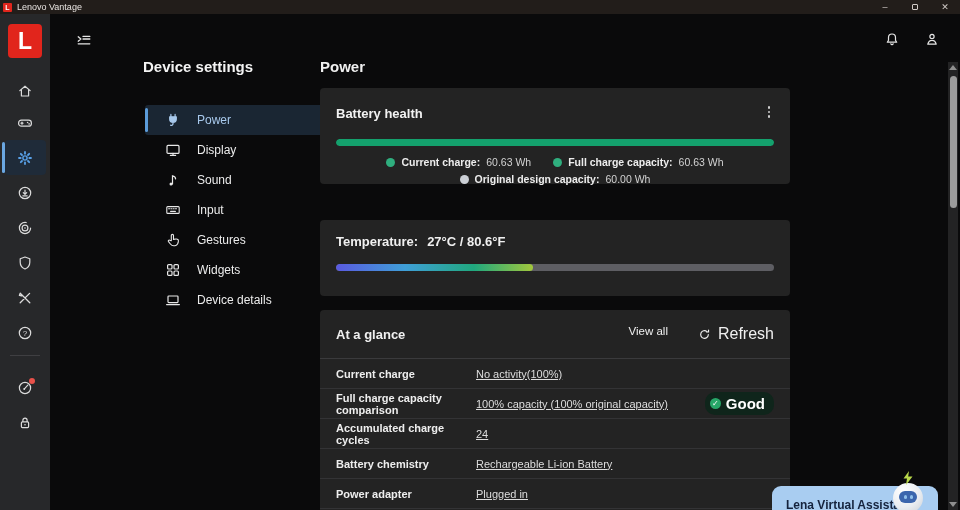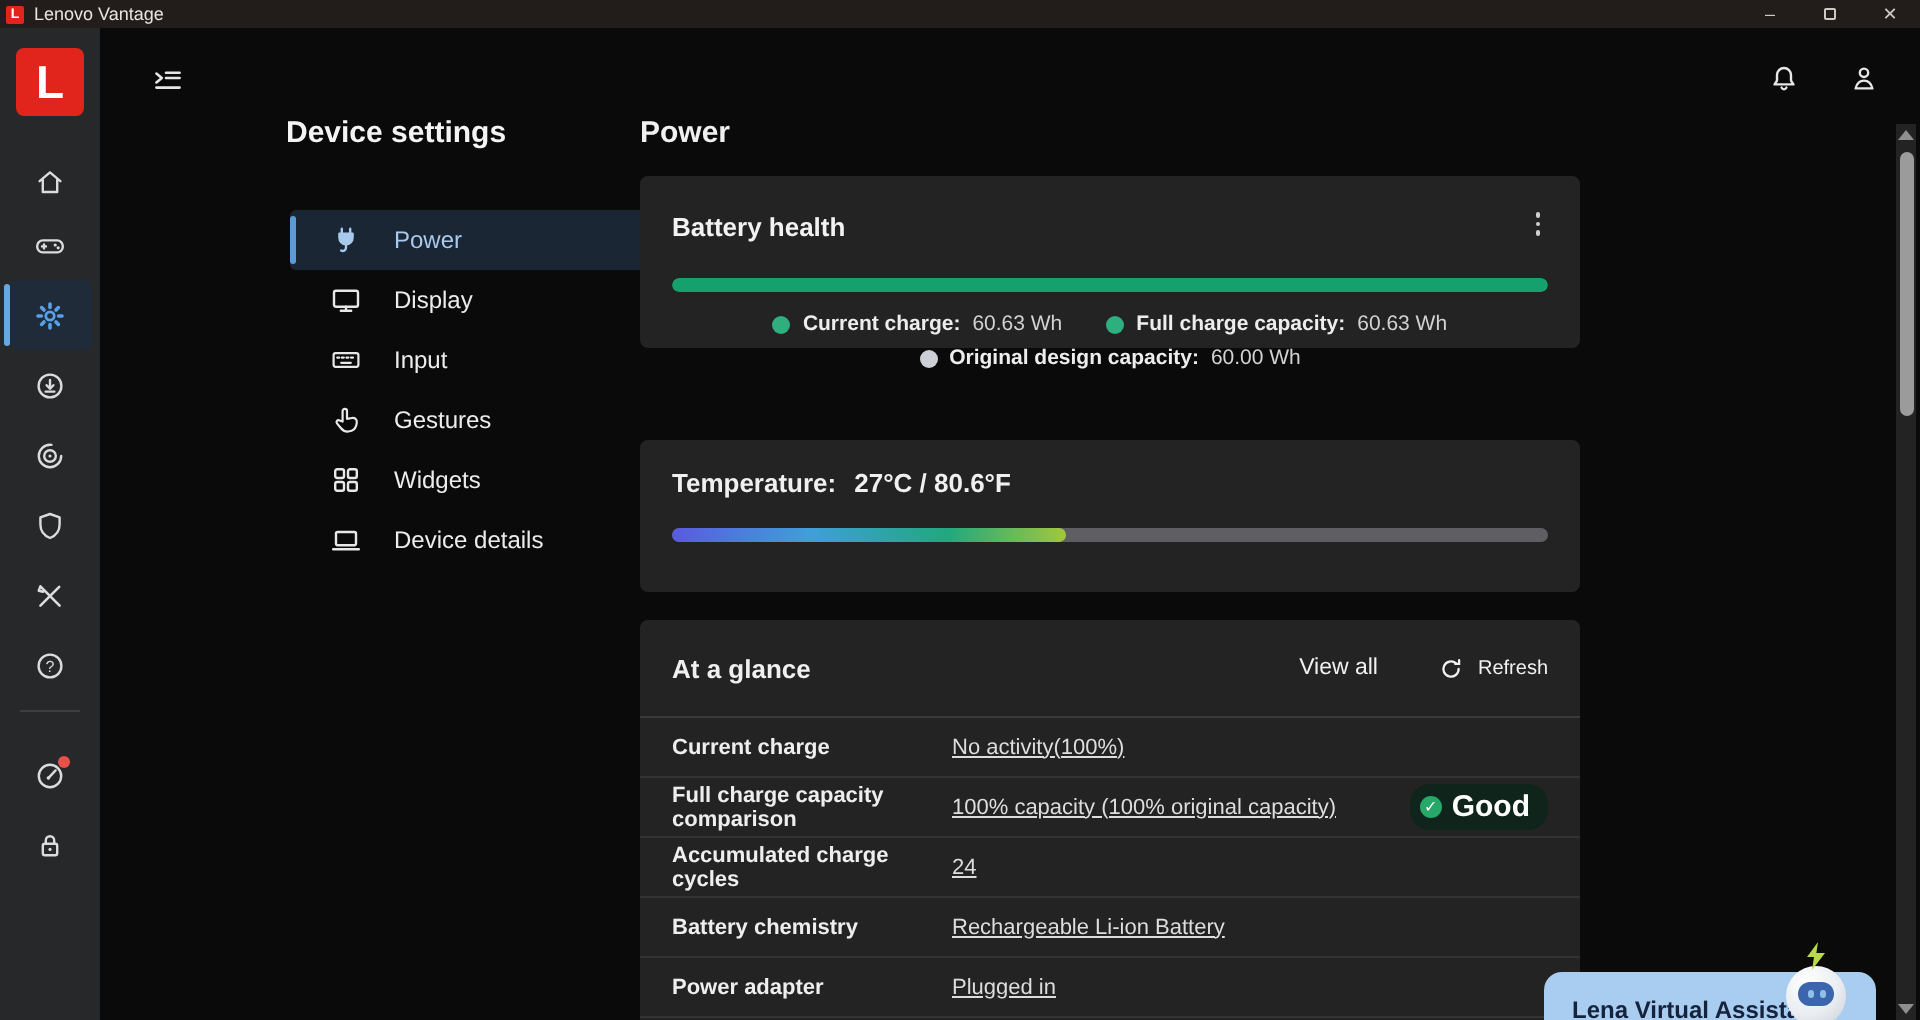--- a/index.html
+++ b/index.html
@@ -53,21 +53,21 @@
     padding-left:20px; gap:16px; color:#ececec; font-size:12px; cursor:default; }
   .nav-item .nicon { width:16px; height:16px; color:#e8e8e8; }
   .nav-item.active { background:#1a2633; border-radius:3px; color:#a8c9ec; }
   .nav-item.active .nicon { color:#a8c9ec; }
   .nav-item.active::before { content:""; position:absolute; left:0; top:3px; bottom:3px;
     width:3px; background:#5b9bd9; border-radius:2px; }
 
   
   .page-title { position:absolute; left:270px; top:44px; font-size:15px; font-weight:600; }
   .card { position:absolute; left:270px; width:470px; background:#232323; border-radius:4px; }
-  .card-battery { top:74px; height:86px; }
+  .card-battery { top:74px; height:96px; }
   .card-temp { top:206px; height:76px; }
   .card-glance { top:296px; height:230px; }
 
   .card-title { position:absolute; left:16px; top:18px; font-size:13px; font-weight:600; color:#f2f2f2; }
   .kebab { position:absolute; right:14px; top:16px; width:14px; height:16px;
     display:flex; flex-direction:column; align-items:center; justify-content:center; gap:2px; }
   .kebab i { width:2.5px; height:2.5px; border-radius:50%; background:#cfcfcf; }
 
   .bar { position:absolute; left:16px; width:438px; height:7px; border-radius:4px; overflow:hidden; }
   .bar-battery { top:51px; background:#232323; }
@@ -87,21 +87,21 @@
   .temp-line { position:absolute; left:16px; top:14px; display:flex; gap:9px; align-items:baseline; }
   .temp-label { font-size:13px; font-weight:600; }
   .temp-value { font-size:13px; font-weight:700; }
 
   
   .glance-header { position:absolute; left:0; top:0; width:100%; height:49px;
     display:flex; align-items:center; padding:0 16px; border-bottom:1px solid #3a3a3c; }
   .glance-title { font-size:13px; font-weight:600; }
   .glance-actions { margin-left:auto; display:flex; align-items:flex-start; gap:30px; }
   .view-all { font-size:11.5px; color:#f0f0f0; cursor:default; }
-  .refresh { display:flex; align-items:center; gap:7px; font-size:10px; color:#f0f0f0; cursor:default; }
+  .refresh { display:flex; align-items:center; gap:7px; font-size:16px; color:#f0f0f0; cursor:default; }
   .refresh svg { width:13px; height:13px; }
   .glance-rows { position:absolute; left:0; top:49px; width:100%; }
   .g-row { position:relative; height:30px; display:flex; align-items:center;
     padding:0 16px; border-bottom:1px solid #333335; font-size:11px; }
   .g-label { width:140px; font-weight:600; color:#eeeeee; flex:none; }
   .g-value { color:#dddddd;text-decoration:underline; }
   .badge { position:absolute; right:16px; display:flex; align-items:center; gap:5px;
     background:#0f251b; border-radius:10px; padding:3px 9px 3px 5px; }
   .badge-check { width:11px; height:11px; border-radius:50%; background:#27a768;
     color:#fff; font-size:8px; display:flex; align-items:center; justify-content:center; }
@@ -258,20 +258,29 @@
         <span class="nicon">
           <svg viewBox="0 0 16 16" fill="none" stroke="currentColor" stroke-width="1.2" stroke-linecap="round" stroke-linejoin="round">
               <rect x="2" y="3.4" width="12" height="8" rx="1"></rect>
               <path d="M8 11.4v2M5.4 13.4h5.2"></path>
             </svg>
         </span>
         <span>Display</span>
       </div>
       <div class="nav-item">
         <span class="nicon">
+          <svg viewBox="0 0 16 16" fill="none" stroke="currentColor" stroke-width="1.2" stroke-linecap="round">
+              <circle cx="6" cy="12" r="1.5" fill="currentColor" stroke="none"></circle>
+              <path d="M7.5 12V3.8c1.9.3 3 1.3 3.1 3.1"></path>
+            </svg>
+        </span>
+        <span>Sound</span>
+      </div>
+      <div class="nav-item">
+        <span class="nicon">
           <svg viewBox="0 0 16 16" fill="none" stroke="currentColor" stroke-width="1.1" stroke-linecap="round">
               <rect x="1.8" y="4.6" width="12.4" height="6.8" rx="1"></rect>
               <path d="M3.6 6.8h8.8" stroke-dasharray="1 1.3"></path>
               <path d="M5.6 9.4h4.8"></path>
             </svg>
         </span>
         <span>Input</span>
       </div>
       <div class="nav-item">
         <span class="nicon">

